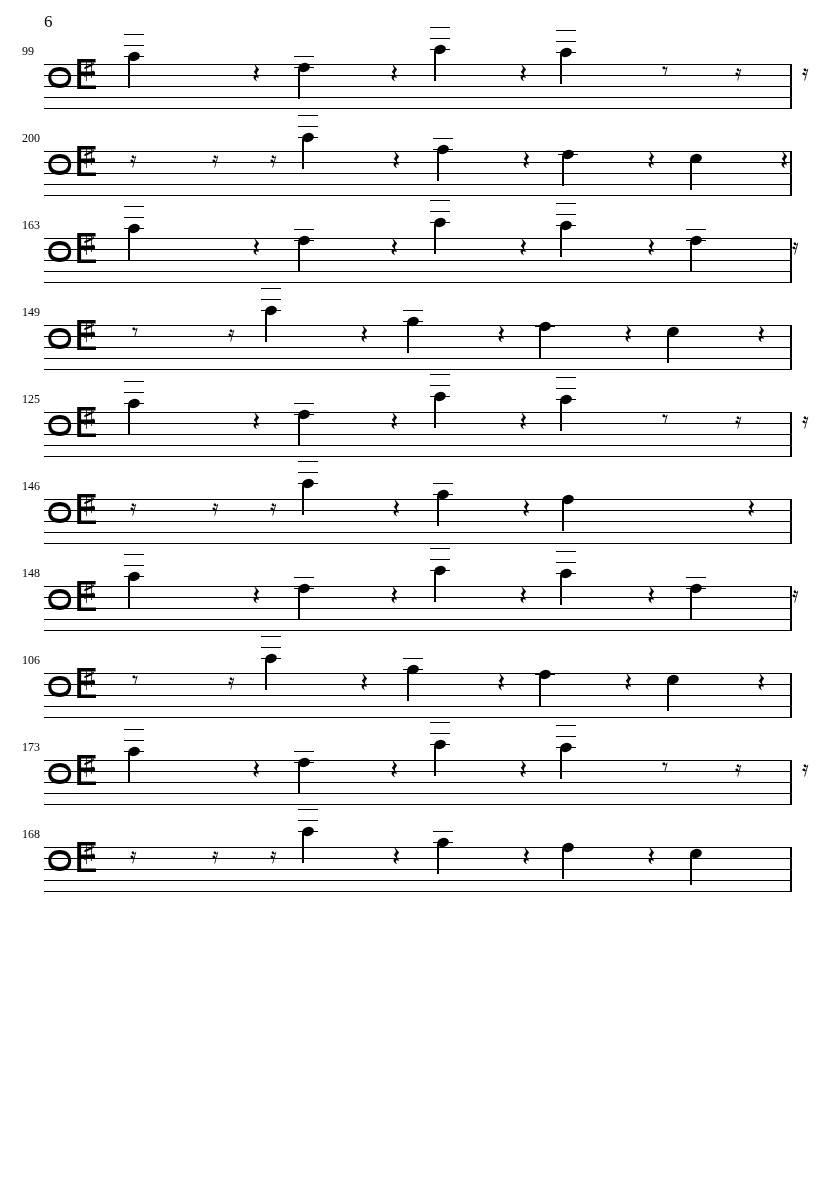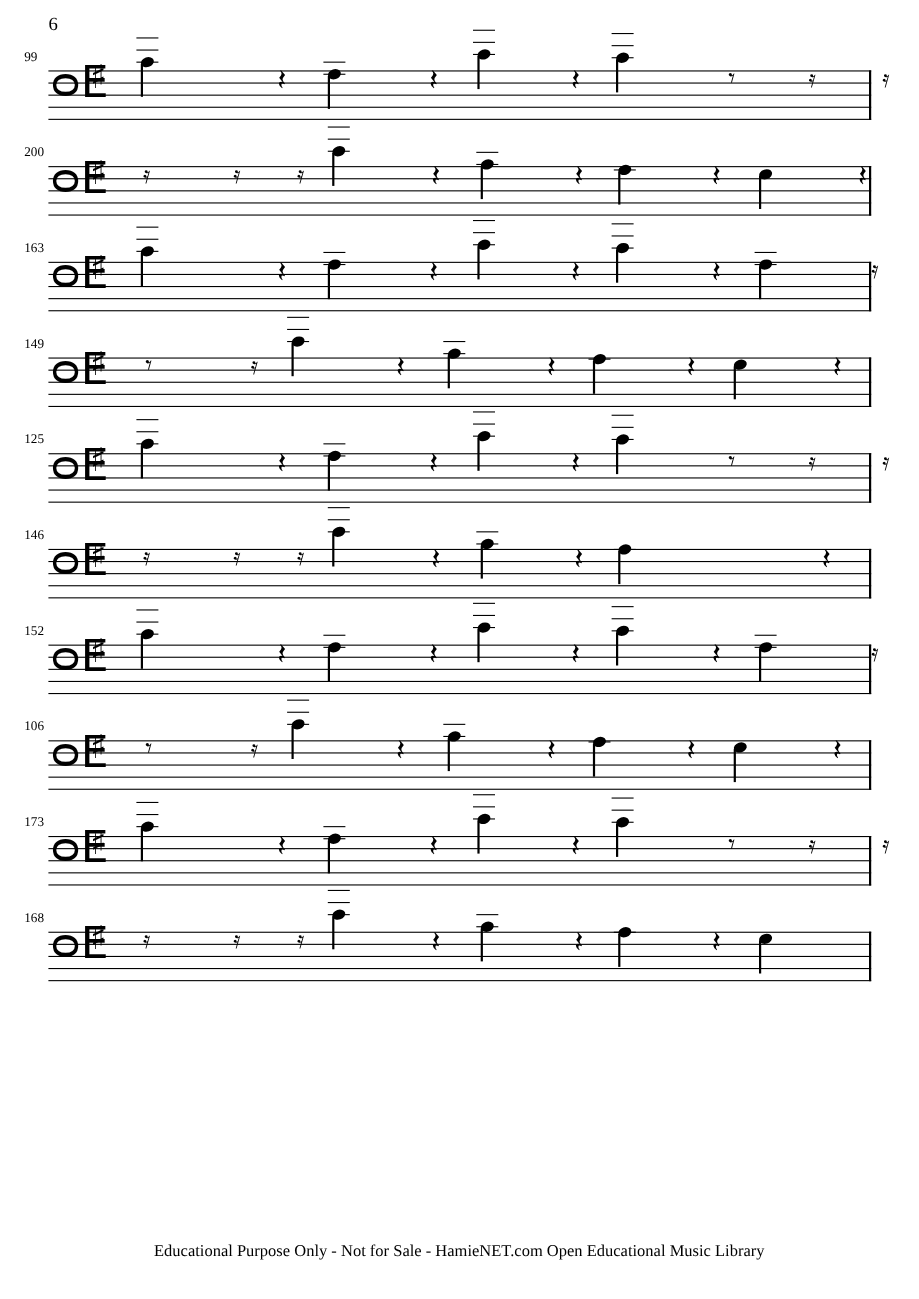--- a/index.html
+++ b/index.html
@@ -425,21 +425,21 @@
           <div class="rest-quarter" style="left: 478px; top: -4px;">𝄽</div>
           <div class="ledger" style="left: 514px; top: 0px;"></div>
           <div class="note stem-down" style="left: 518px; top: -4px;">
             <div class="head"></div>
             <div class="stem"></div>
           </div>
           <div class="rest-quarter" style="left: 703px; top: -4px;">𝄽</div>
         </div>
       </div>
       <div class="system">
-        <div class="measure-number">152</div>
+        <div class="measure-number">148</div>
         <div class="staff">
           <div class="staff-line l0"></div>
           <div class="staff-line l1"></div>
           <div class="staff-line l2"></div>
           <div class="staff-line l3"></div>
           <div class="staff-line l4"></div>
           <div class="clef">ᴑE</div>
           <div class="keysig">♯</div>
           <div class="barline-end"></div>
           <div class="ledger" style="left: 80px; top: -10px;"></div>
@@ -605,15 +605,14 @@
           </div>
           <div class="rest-quarter" style="left: 603px; top: -4px;">𝄽</div>
           <div class="note stem-down" style="left: 646px; top: 2px;">
             <div class="head"></div>
             <div class="stem"></div>
           </div>
         </div>
       </div>
     </div>
 
-  <div class="footer">Educational Purpose Only - Not for Sale - HamieNET.com Open Educational Music Library</div>
 
 </div>
 
 </body></html>

